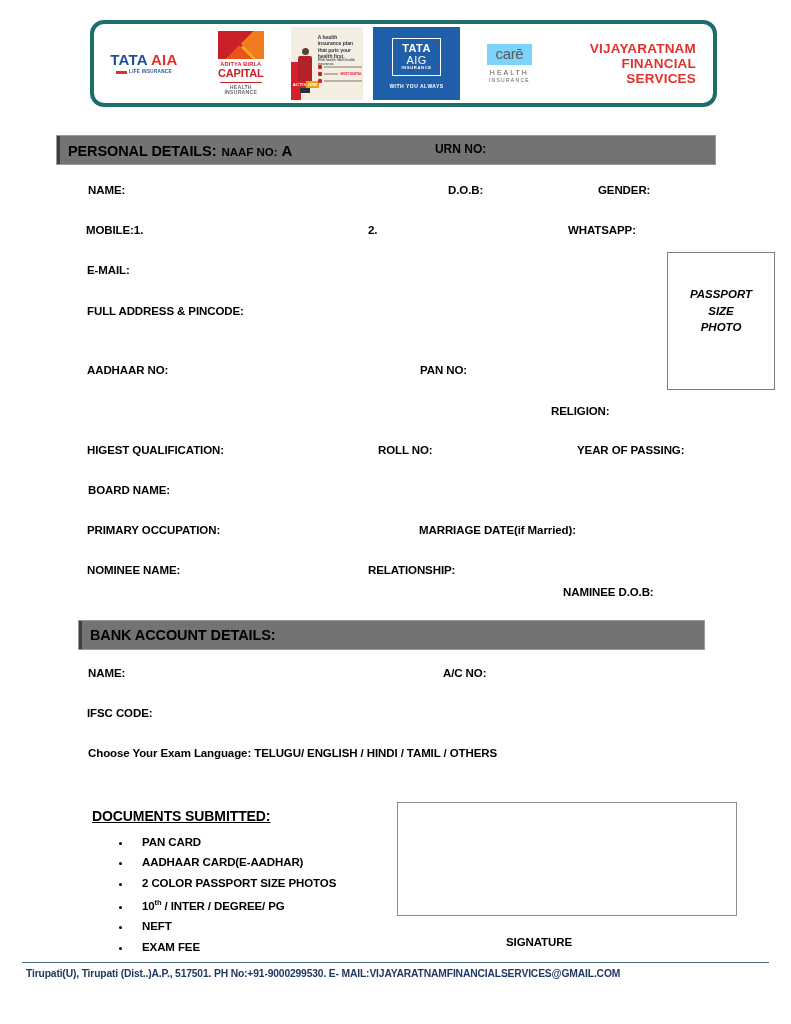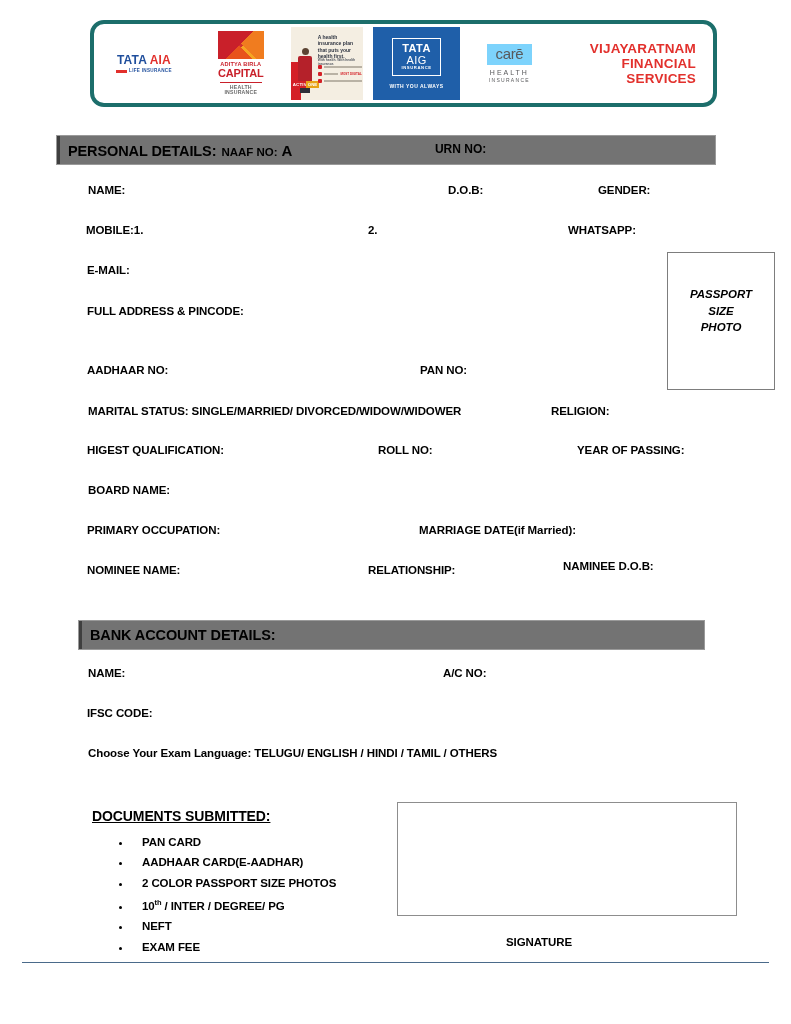--- a/index.html
+++ b/index.html
@@ -43,21 +43,21 @@
     align-items: center;
     justify-content: center;
     position: relative;
     overflow: hidden;
   }
   .logo-gap { width: 10px; background: #ffffff; }
 
   
   .lc-tataaia { width: 94px; }
   .tataaia-wrap { text-align: center; line-height: 1; }
-  .tataaia-top { font-size: 12px; font-weight: 700; letter-spacing: .2px; }
+  .tataaia-top { font-size: 15px; font-weight: 700; letter-spacing: .2px; }
   .tataaia-top .t1 { color: #1f4e9c; }
   .tataaia-top .t2 { color: #e2302c; }
   .tataaia-sub {
     font-size: 4.6px; font-weight: 700; color: #1f4e9c;
     letter-spacing: .3px; margin-top: 3px;
     display: flex; align-items: center; justify-content: center; gap: 2px;
   }
   .tataaia-dash { display:inline-block; width: 11px; height: 3px; background: #e2302c; }
 
   
@@ -348,35 +348,34 @@
   <div class="field" style="left:368px; top:224px;">2.</div>
   <div class="field" style="left:568px; top:224px;">WHATSAPP:</div>
 
   <div class="field" style="left:87px;  top:264px;">E-MAIL:</div>
 
   <div class="field" style="left:87px;  top:305px;">FULL ADDRESS &amp; PINCODE:</div>
 
   <div class="field" style="left:87px;  top:364px;">AADHAAR NO:</div>
   <div class="field" style="left:420px; top:364px;">PAN NO:</div>
 
-  <div class="field" style="left:88px;  top:405px;">MARITAL STATUS: SINGLE/MARRIED/ DIVORCED/WIDOW/WIDOWER</div>
   <div class="field" style="left:551px; top:405px;">RELIGION:</div>
 
   <div class="field" style="left:87px;  top:444px;">HIGEST QUALIFICATION:</div>
   <div class="field" style="left:378px; top:444px;">ROLL NO:</div>
   <div class="field" style="left:577px; top:444px;">YEAR OF PASSING:</div>
 
   <div class="field" style="left:88px;  top:484px;">BOARD NAME:</div>
 
   <div class="field" style="left:87px;  top:524px;">PRIMARY OCCUPATION:</div>
   <div class="field" style="left:419px; top:524px;">MARRIAGE DATE(if Married):</div>
 
   <div class="field" style="left:87px;  top:564px;">NOMINEE NAME:</div>
   <div class="field" style="left:368px; top:564px;">RELATIONSHIP:</div>
-  <div class="field" style="left:563px; top:560px;">NAMINEE D.O.B:</div>
+  <div class="field" style="left:563px; top:586px;">NAMINEE D.O.B:</div>
 
   <div class="photo-box">
     <div>PASSPORT</div>
     <div>SIZE</div>
     <div>PHOTO</div>
   </div>
 
   <div class="section-box bank">
     <div class="sec-accent"></div>
     <div class="sec-inner">
@@ -397,14 +396,15 @@
     <li><span>2 COLOR PASSPORT SIZE PHOTOS</span></li>
     <li><span>10</span><sup>th</sup><span> / INTER / DEGREE/ PG</span></li>
     <li><span>NEFT</span></li>
     <li><span>EXAM FEE</span></li>
   </ul>
 
   <div class="sign-box"></div>
   <div class="signature-label">SIGNATURE</div>
 
   <div class="footer-rule"></div>
+  <div class="footer-text">Tirupati(U), Tirupati (Dist..)A.P., 517501. PH No:+91-9000299530.  E- MAIL:VIJAYARATNAMFINANCIALSERVICES@GMAIL.COM</div>
 
 </div>
 
 </body></html>

